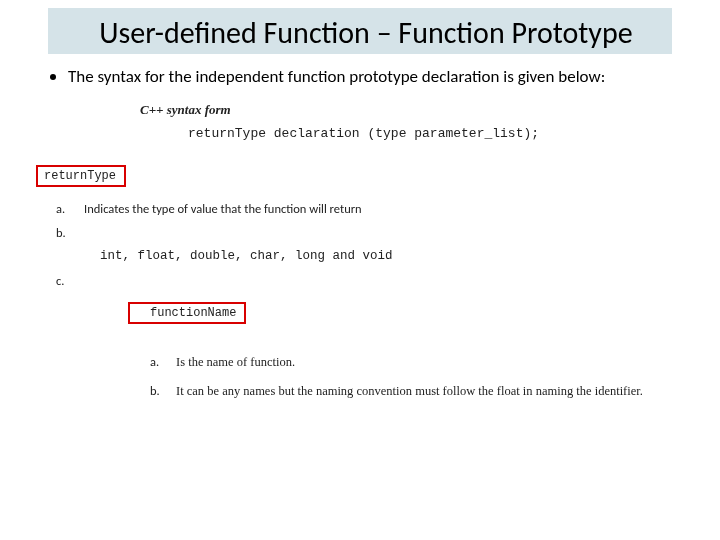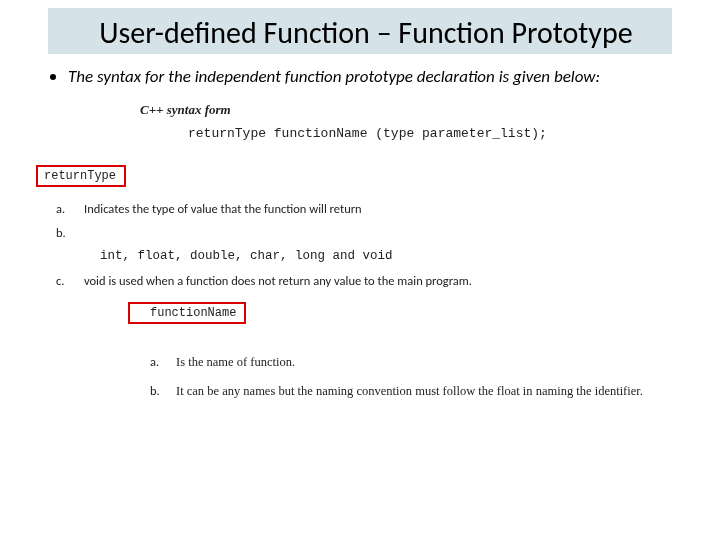--- a/index.html
+++ b/index.html
@@ -19,21 +19,20 @@
   .title-box h1 {
     font-size: 30px;
     font-weight: 400;
     color: #000;
     line-height: 1.25;
   }
   .bullet-row {
     margin: 12px 0 0 50px;
     display: flex;
     align-items: flex-start;
-    font-style: italic;
   }
   .bullet-dot {
     width: 6px; height: 6px; background: #000; border-radius: 50%;
     margin: 8px 12px 0 0;
     flex: 0 0 auto;
   }
   .bullet-text {
     font-size: 17px;
     color: #000;
     line-height: 1.35;
@@ -100,37 +99,36 @@
   <h1>User-defined Function – Function Prototype</h1>
 </div>
 
 <div class="bullet-row">
   <div class="bullet-dot"></div>
   <div class="bullet-text">The syntax for the independent function prototype declaration is given below:</div>
 </div>
 
 <div class="syntax-zone">
   <div class="syntax-label">C++ syntax form</div>
-  <div class="syntax-line">returnType functionName (type parameter_list);</div>
+  <div class="syntax-line">returnType declaration (type parameter_list);</div>
 </div>
 
 <div class="red-box rb1">returnType</div>
 
 <div class="list1">
   <div class="row">
     <span class="lab">a.</span>
     <span>Indicates the type of value that the function will return</span>
   </div>
   <div class="row">
     <span class="lab">b.</span>
   </div>
   <div class="mono">int, float, double, char, long and void</div>
   <div class="row">
     <span class="lab">c.</span>
-    <span>void is used when a function does not return any value to the main program.</span>
   </div>
 </div>
 
 <div class="red-box rb2">functionName</div>
 
 <div class="list2">
   <div class="row">
     <span class="lab">a.</span>
     <span class="txt">Is the name of function.</span>
   </div>

